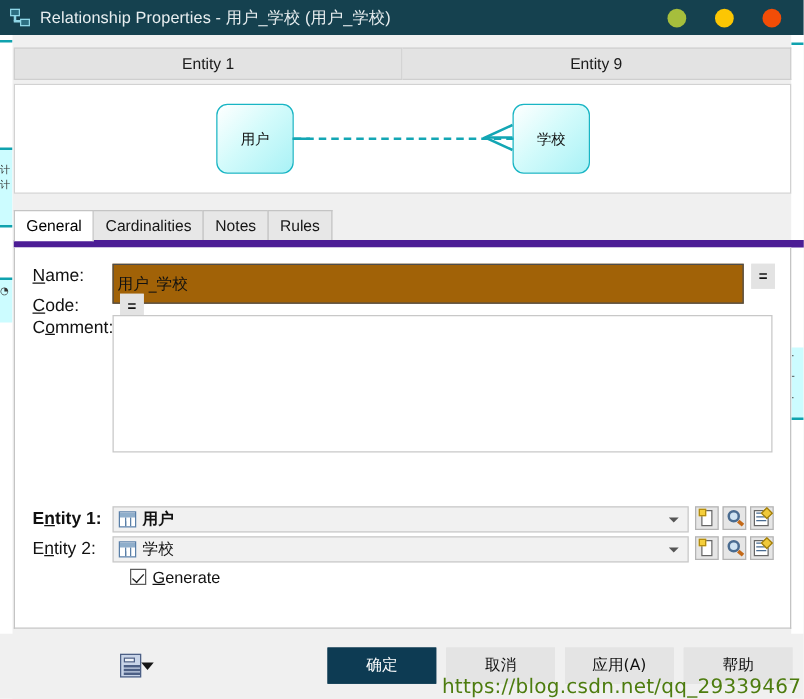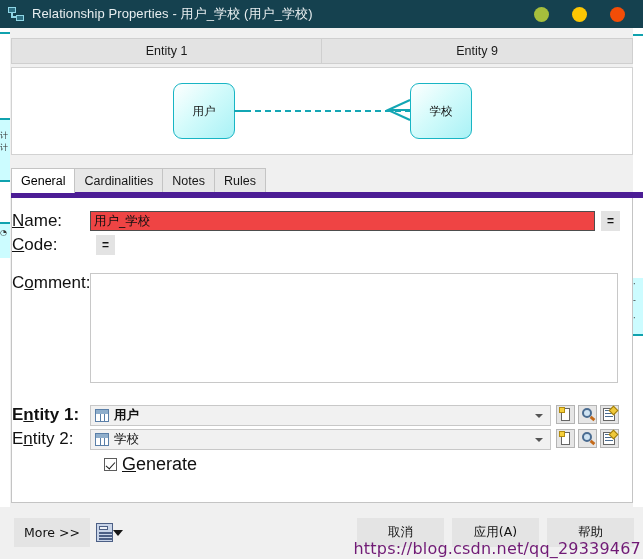--- a/index.html
+++ b/index.html
@@ -196,32 +196,32 @@
     border: 1px solid #c4c4c4;
     border-top: none;
   }
   .row {
     position: absolute;
     left: 0;
     display: flex;
     align-items: flex-start;
   }
   .lbl {
-    font-size: 17px;
+    font-size: 14px;
     color: #111;
     width: 78px;
-    padding-left: 0;
+    padding-left: 14px;
     flex: none;
     line-height: 19px;
   }
   .lbl u { text-decoration: underline; }
   .ipt {
-    height: 20px;
+    height: 32px;
     border: 1px solid #a9a9a9;
-    background: #ef4444;
+    background: #a16207;
     font-size: 12.5px;
     color: #111;
     padding: 0 3px;
     line-height: 18px;
     font-family: "DejaVu Sans", sans-serif;
     display: flex; align-items: center;
     overflow: hidden;
     white-space: nowrap;
   }
   .ipt.focused { border: 1px solid #4d4d4d; }
@@ -333,21 +333,21 @@
   }
   .chk::after {
     content: "";
     position: absolute;
     left: 3px; top: 1px;
     width: 4px; height: 8px;
     border: solid #1b1b1b;
     border-width: 0 1.6px 1.6px 0;
     transform: rotate(42deg);
   }
-  .chk-lbl { font-size: 18px; color: #111; }
+  .chk-lbl { font-size: 13px; color: #111; }
 
   
   .footer {
     position: absolute;
     left: 0; bottom: 0;
     width: 643px; height: 52px;
     background: #f0f0f0;
   }
   .btn {
     position: absolute;
@@ -384,21 +384,21 @@
     width: 0; height: 0;
     border-left: 5px solid transparent;
     border-right: 5px solid transparent;
     border-top: 6px solid #161616;
   }
 
   .watermark {
     position: absolute;
     right: 2px; bottom: 1px;
     font-size: 16px;
-    color: #701a75;
+    color: #4d7c0f;
     font-family: "DejaVu Sans", sans-serif;
     letter-spacing: .2px;
     white-space: nowrap;
     pointer-events: none;
   }
 </style>
 </head>
 <body>
 
 <div id="app">
@@ -475,21 +475,21 @@
       </div>
     </div>
 
     <div class="row" style="top:37px; width:622px;">
       <div class="lbl"><u>C</u>ode:</div>
       <div class="eqbtn">
         <span>=</span>
       </div>
     </div>
 
-    <div class="row" style="top:75px; width:622px;">
+    <div class="row" style="top:54px; width:622px;">
       <div class="lbl">C<u>o</u>mment:</div>
       <div class="ipt ta" style="width:528px;"></div>
     </div>
 
 
     <div class="row" style="top:207px; width:622px;font-weight:bold;">
       <div class="lbl">E<u>n</u>tity 1:</div>
       <div class="combo" style="width:461px; background:#f1f1f1;">
         <span class="tbl-icon"></span>
         <span>用户</span>
@@ -538,30 +538,30 @@
 
     <div class="row chkrow" style="top:256px; left:92px;">
       <span class="chk"></span>
       <span class="chk-lbl"><u>G</u>enerate</span>
     </div>
 
 
   </div>
 
   <div class="footer">
-    <div class="btn" style="left:14px; top:11px; width:76px;">More &gt;&gt;</div>
 
     <div class="rep-icon" style="left:96px; top:16px;">
       <div class="rep-cap"></div>
       <div class="bar" style="top:8px; width:13px;"></div>
       <div class="bar" style="top:11px; width:13px;"></div>
       <div class="bar" style="top:14px; width:13px;"></div>
     </div>
     <div class="rep-caret" style="left:113px; top:23px;"></div>
 
+    <div class="btn primary" style="left:262px; top:11px; width:87px;">确定</div>
     <div class="btn" style="left:357px; top:11px; width:87px;">取消</div>
     <div class="btn" style="left:547px; top:11px; width:87px;">帮助</div>
     <div class="btn" style="left:452px; top:11px; width:87px;">应用(A)</div>
 
     <div class="watermark">https://blog.csdn.net/qq_29339467</div>
   </div>
 
 </div>
 
 </body></html>

